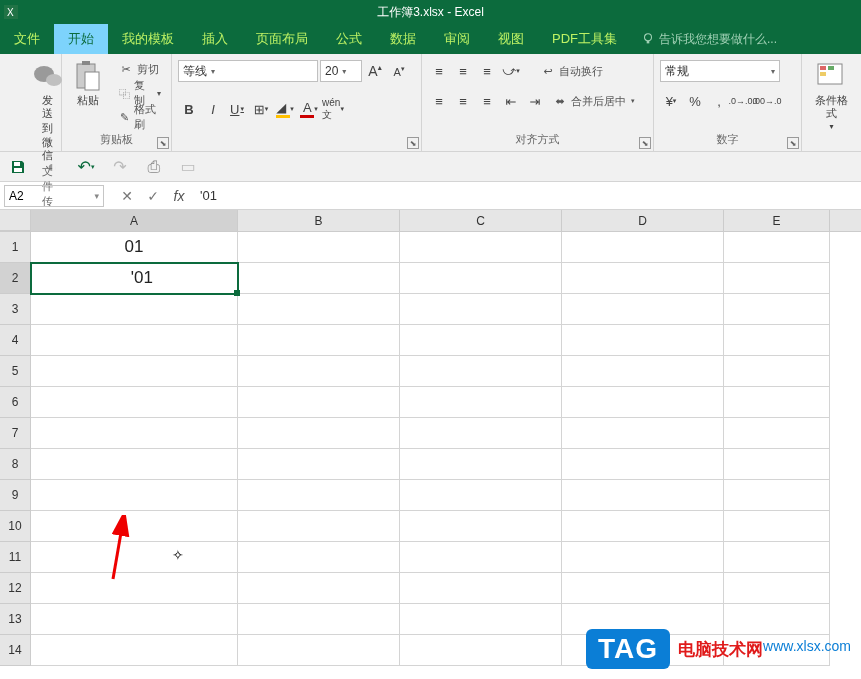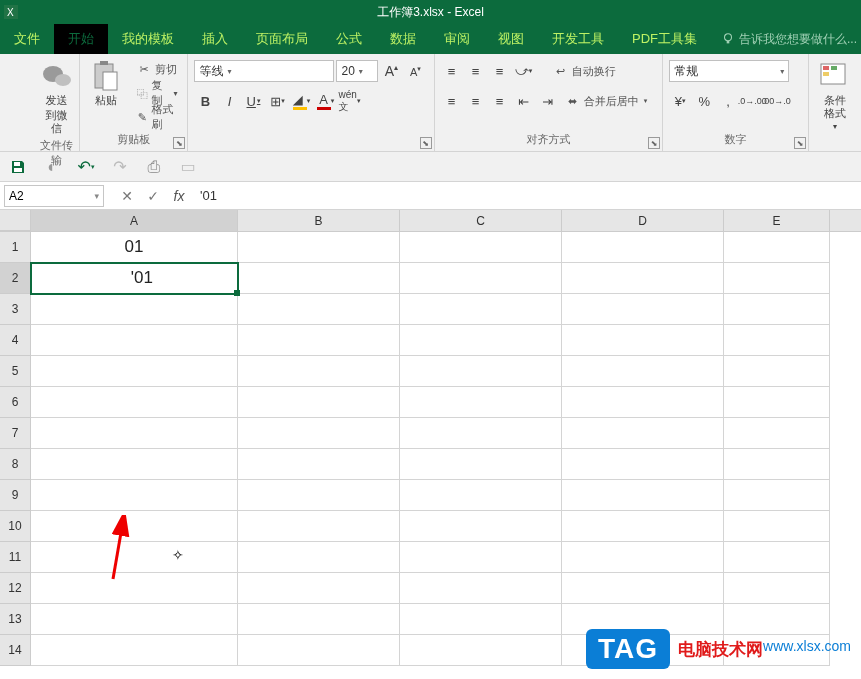--- a/index.html
+++ b/index.html
@@ -4,21 +4,21 @@
 <style>
 * { box-sizing: border-box; margin: 0; padding: 0; font-family: "Microsoft YaHei", sans-serif; }
 body { background: #fff; width: 861px; height: 679px; overflow: hidden; position: relative; }
 
 .titlebar { background: #0c6b3d; height: 24px; display: flex; align-items: center; justify-content: center; color: #fff; font-size: 12px; position: relative; }
 .titlebar .sys-btns { position: absolute; left: 4px; display: flex; gap: 6px; }
 .sys-btns span { width: 14px; height: 14px; display: inline-block; }
 
 .menubar { background: #0c6b3d; height: 30px; display: flex; align-items: stretch; }
 .menubar .tab { padding: 0 14px; display: flex; align-items: center; color: #bef264; font-size: 13px; cursor: pointer; }
-.menubar .tab.active { background: #000000; color: #0c6b3d; }
+.menubar .tab.active { background: #7dd3fc; color: #0c6b3d; }
 .menubar .tell-me { display:flex; align-items:center; color: #a1d1b5; font-size:12px; margin-left:10px; gap:4px;}
 .bulb-icon { width:14px; height:14px; }
 
 .ribbon { background: #f1f1f1; height: 98px; border-bottom: 1px solid #d4d4d4; display: flex; }
 .group { border-right: 1px solid #d4d4d4; padding: 4px 6px 2px 6px; display: flex; flex-direction: column; position: relative; }
 .group-label { text-align: center; font-size: 11px; color: #666; margin-top: auto; padding-bottom: 2px; position: relative;}
 .group-body { display: flex; gap: 6px; flex: 1; }
 .dialog-launcher { position: absolute; right: 2px; bottom: 2px; width: 12px; height: 12px; border: 1px solid #9a9a9a; font-size: 8px; color: #666; display:flex; align-items:center; justify-content:center; cursor:pointer; }
 
 .big-btn { display: flex; flex-direction: column; align-items: center; justify-content: flex-start; padding: 2px 4px; cursor: pointer; gap:2px; }
@@ -89,34 +89,33 @@
 <div class="menubar">
   <div class="tab">文件</div>
   <div class="tab active">开始</div>
   <div class="tab">我的模板</div>
   <div class="tab">插入</div>
   <div class="tab">页面布局</div>
   <div class="tab">公式</div>
   <div class="tab">数据</div>
   <div class="tab">审阅</div>
   <div class="tab">视图</div>
-  <div class="tab">开发工具</div>
   <div class="tab">PDF工具集</div>
   <div class="tell-me">
     <svg class="bulb-icon" viewBox="0 0 16 16">
         <circle cx="8" cy="6" r="4" fill="none" stroke="#a1d1b5" stroke-width="1.2"></circle>
         <rect x="6.5" y="10" width="3" height="3" fill="#a1d1b5"></rect>
       </svg>
     <span>告诉我您想要做什么...</span>
   </div>
 </div>
 
 <div class="ribbon">
 
-  <div class="group" style="width:80px;padding-left:40px;">
+  <div class="group" style="width:62px;padding-left:40px;">
     <div class="big-btn">
       <div class="icon">
         <svg width="32" height="32" viewBox="0 0 32 32">
             <ellipse cx="12" cy="14" rx="10" ry="8" fill="#9a9a9a"></ellipse>
             <ellipse cx="22" cy="20" rx="8" ry="6" fill="#c0c0c0"></ellipse>
           </svg>
       </div>
       <span>发送</span>
       <span>到微信</span>
     </div>
@@ -149,21 +148,21 @@
             <span class="icon-sm">✎</span>
             <span>格式刷</span>
           </div>
       </div>
     </div>
     <div class="group-label">剪贴板</div>
     <div class="dialog-launcher">⬊</div>
   </div>
 
   <div class="group" style="width:250px;">
-    <div class="stack" style="gap:4px; padding-top:2px;">
+    <div class="stack" style="gap:12px; padding-top:2px;">
       <div class="font-row">
         <div class="combo" style="width:140px;">
             <span>等线</span>
             <span class="arrow">▾</span>
           </div>
         <div class="combo" style="width:42px;">
             <span>20</span>
             <span class="arrow">▾</span>
           </div>
         <div class="btn-sq">

